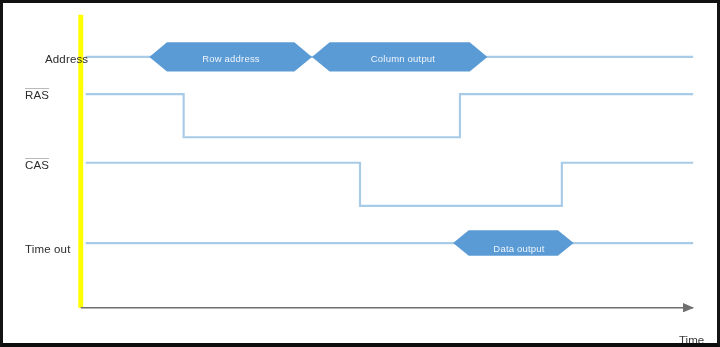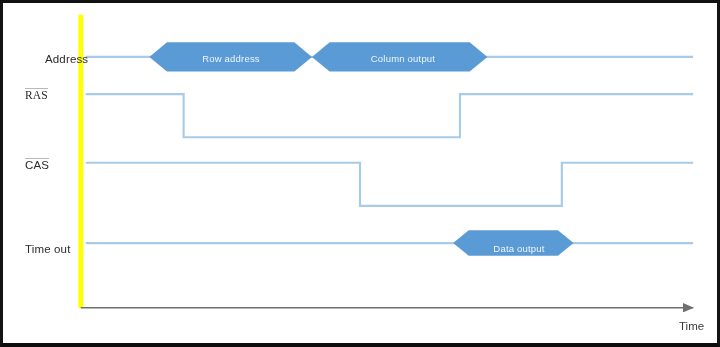--- a/index.html
+++ b/index.html
@@ -90,36 +90,36 @@
     <line x1="75" y1="12" x2="75" y2="311" stroke="#ffff00" stroke-width="5" stroke-linecap="butt"></line>
 
     <line x1="75" y1="311" x2="700" y2="311" stroke="#6f6f6f" stroke-width="1.6" marker-end="url(#arrowhead)"></line>
   </svg>
 
   <div class="sig-label" style="left:22px; top:49px;margin-left:20px;">
     <span class="ovl none"></span>
     <span class="txt">Address</span>
   </div>
 
-  <div class="sig-label" style="left:22px; top:85px;font-family:Liberation Serif, serif;">
+  <div class="sig-label" style="left:22px; top:85px;">
     <span class="ovl"></span>
     <span class="txt">RAS</span>
   </div>
 
   <div class="sig-label" style="left:22px; top:155px;text-align:right;">
     <span class="ovl"></span>
     <span class="txt">CAS</span>
   </div>
 
   <div class="sig-label" style="left:22px; top:239px;">
     <span class="ovl none"></span>
     <span class="txt">Time out</span>
   </div>
 
   <div class="hex-text" style="left:228px; top:56px;text-align:right;">Row address</div>
 
   <div class="hex-text" style="left:400px; top:56px;">Column output</div>
 
   <div class="hex-text" style="left:516px; top:246px;">Data output</div>
 
-  <div class="axis-label" style="left:676px; top:318px;">Time</div>
+  <div class="axis-label" style="left:676px; top:332px;">Time</div>
 
 </div>
 
 </body></html>

